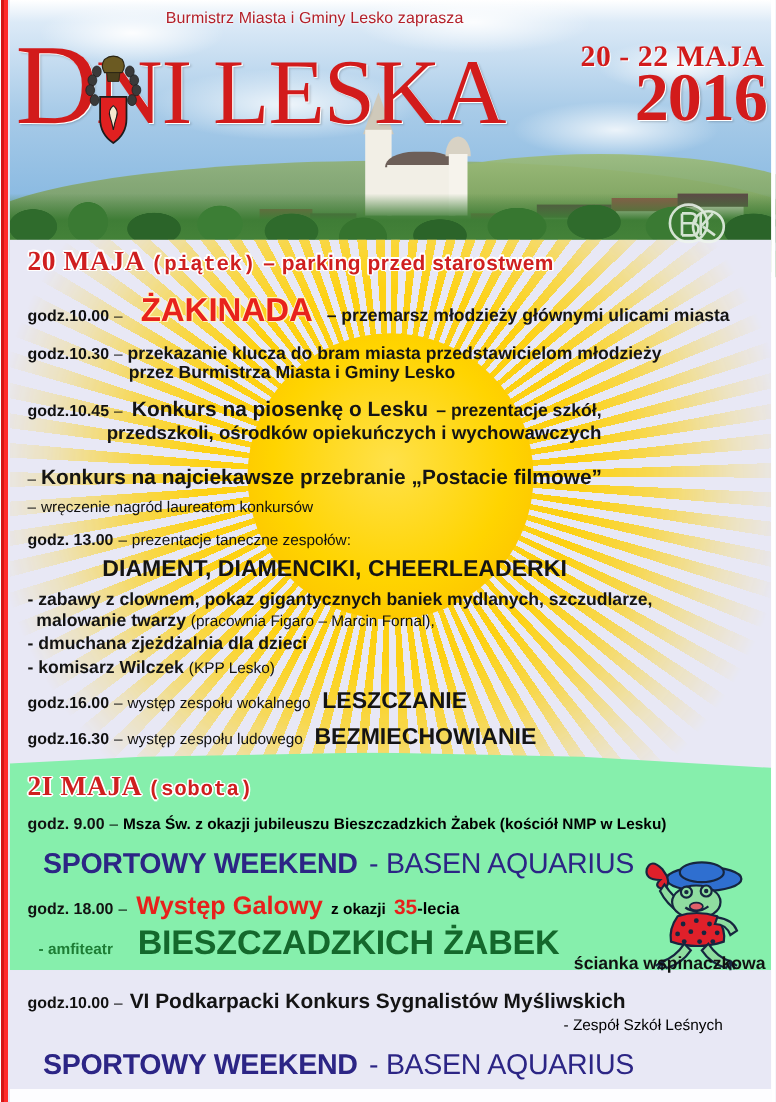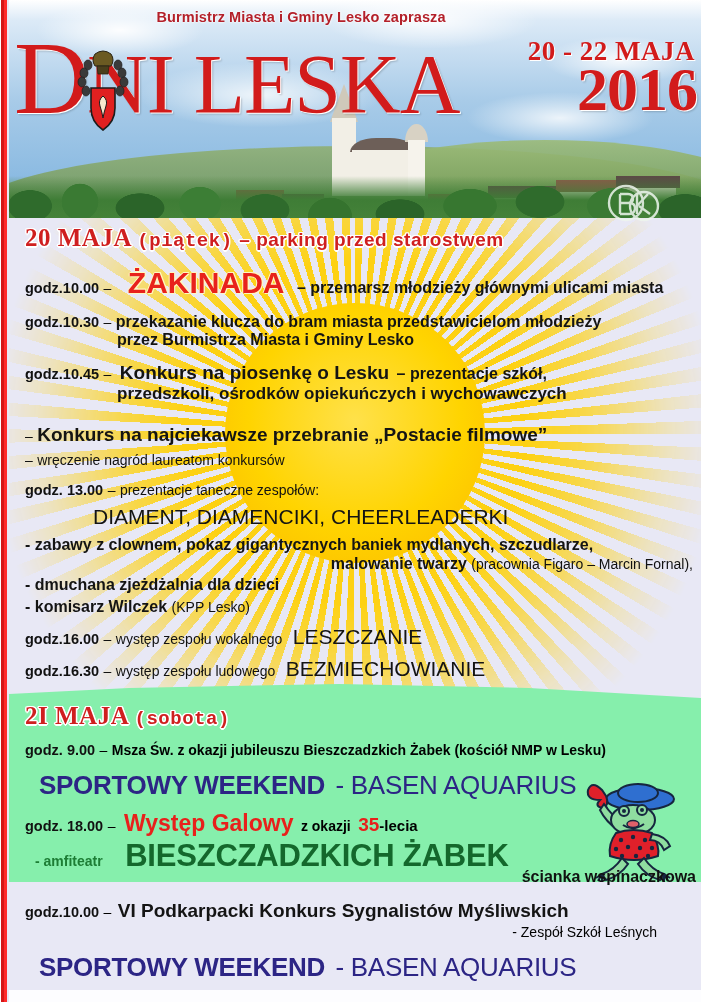--- a/index.html
+++ b/index.html
@@ -101,24 +101,23 @@
   }
   .photo-wave2{
     position:absolute;left:0;top:214px;width:760px;height:60px;
     background:#e8e8f5;
     clip-path:polygon(0 26px,160px 12px,360px 4px,560px 14px,705px 34px,705px 60px,0 60px);
   }
 
   
   .invite{
     position:absolute;top:9px;left:0;width:572px;text-align:center;
-    font-size:14.5px;font-weight:bold;color:#b3202a;letter-spacing:.1px;
+    font-size:14.5px;font-weight:normal;color:#b3202a;letter-spacing:.1px;
     z-index:20;
     text-shadow:0 0 2px #fff,0 0 3px #fff;
-    padding-left:15px;
   }
   .bigtitle{
     position:absolute;left:14px;top:26px;z-index:22;
     font-family:"Liberation Serif", serif;
     font-weight:normal;
     font-size:104px;line-height:104px;
     color:#d21b1b;
     letter-spacing:-2px;
     text-shadow:1px 1px 0 #fff, 2px 2px 2px rgba(0,0,0,.18);
   }
@@ -194,21 +193,21 @@
   .small{font-size:14px;font-weight:normal;}
   .bold{font-weight:bold;}
   .big-red{
     font-size:30px;font-weight:bold;color:#e8221c;letter-spacing:0px;
     text-shadow:1px 1px 0 #fff8c0,-1px 0 0 #fff8c0,0 -1px 0 #fff8c0,1px -1px 0 #fff8c0;
   }
   .hdr-blk{font-size:21px;font-weight:bold;color:#141414;}
   .hdr-blk-sm{font-size:19px;font-weight:bold;color:#141414;}
   .mid{font-size:17px;font-weight:bold;color:#141414;}
   .mid2{font-size:16px;font-weight:bold;color:#141414;}
-  .names{font-size:21px;font-weight:normal;color:#141414;letter-spacing:0px;}
+  .names{font-size:21px;font-weight:bold;color:#141414;letter-spacing:0px;}
 
   
   .yellow{
     position:absolute;left:9px;top:684px;width:692px;height:198px;
     background:#86efac;z-index:12;
     clip-path:polygon(0 10px, 120px 4px, 330px 0px, 520px 4px, 692px 14px, 692px 198px, 0 198px);
   }
   .yellow-inner{position:relative;padding:18px 8px 0 16px;}
 
   .navy{color:#2c2585;font-weight:bold;font-size:26px;letter-spacing:-.3px;}
@@ -345,21 +344,21 @@
       <div class="ln" style="margin-left:92px;">
         <span class="mid2">przez Burmistrza Miasta i Gminy Lesko</span>
       </div>
 
       <div class="ln" style="margin-top:12px;">
         <span class="godz">godz.10.45</span>
         <span class="small">–</span>
         <span class="hdr-blk-sm" style="margin-left:4px;">Konkurs na piosenkę o Lesku</span>
         <span class="mid2" style="margin-left:3px;">– prezentacje szkół,</span>
       </div>
-      <div class="ln" style="margin-left:92px;">
+      <div class="ln" style="margin-left:72px;">
         <span class="mid">przedszkoli, ośrodków opiekuńczych i wychowawczych</span>
       </div>
 
       <div class="ln" style="margin-top:20px;">
         <span class="small">–</span>
         <span class="hdr-blk-sm">Konkurs na najciekawsze przebranie „Postacie filmowe”</span>
       </div>
       <div class="ln" style="margin-top:5px;">
         <span class="small">–</span>
         <span class="small">wręczenie nagród laureatom konkursów</span>
@@ -370,21 +369,21 @@
         <span class="small">–</span>
         <span class="small">prezentacje taneczne zespołów:</span>
       </div>
       <div class="ln" style="margin-top:5px;margin-left:68px;">
         <span class="names">DIAMENT, DIAMENCIKI, CHEERLEADERKI</span>
       </div>
 
       <div class="ln" style="margin-top:7px;">
         <span class="mid2">- zabawy z clownem, pokaz gigantycznych baniek mydlanych, szczudlarze,</span>
       </div>
-      <div class="ln" style="margin-left:8px;text-align:right;">
+      <div class="ln" style="margin-left:8px;">
         <span class="mid2">malowanie twarzy</span>
         <span class="small">(pracownia Figaro – Marcin Fornal),</span>
       </div>
       <div class="ln" style="margin-top:3px;">
         <span class="mid2">- dmuchana zjeżdżalnia dla dzieci</span>
       </div>
       <div class="ln" style="margin-top:3px;">
         <span class="mid2">- komisarz Wilczek</span>
         <span class="small">(KPP Lesko)</span>
       </div>

